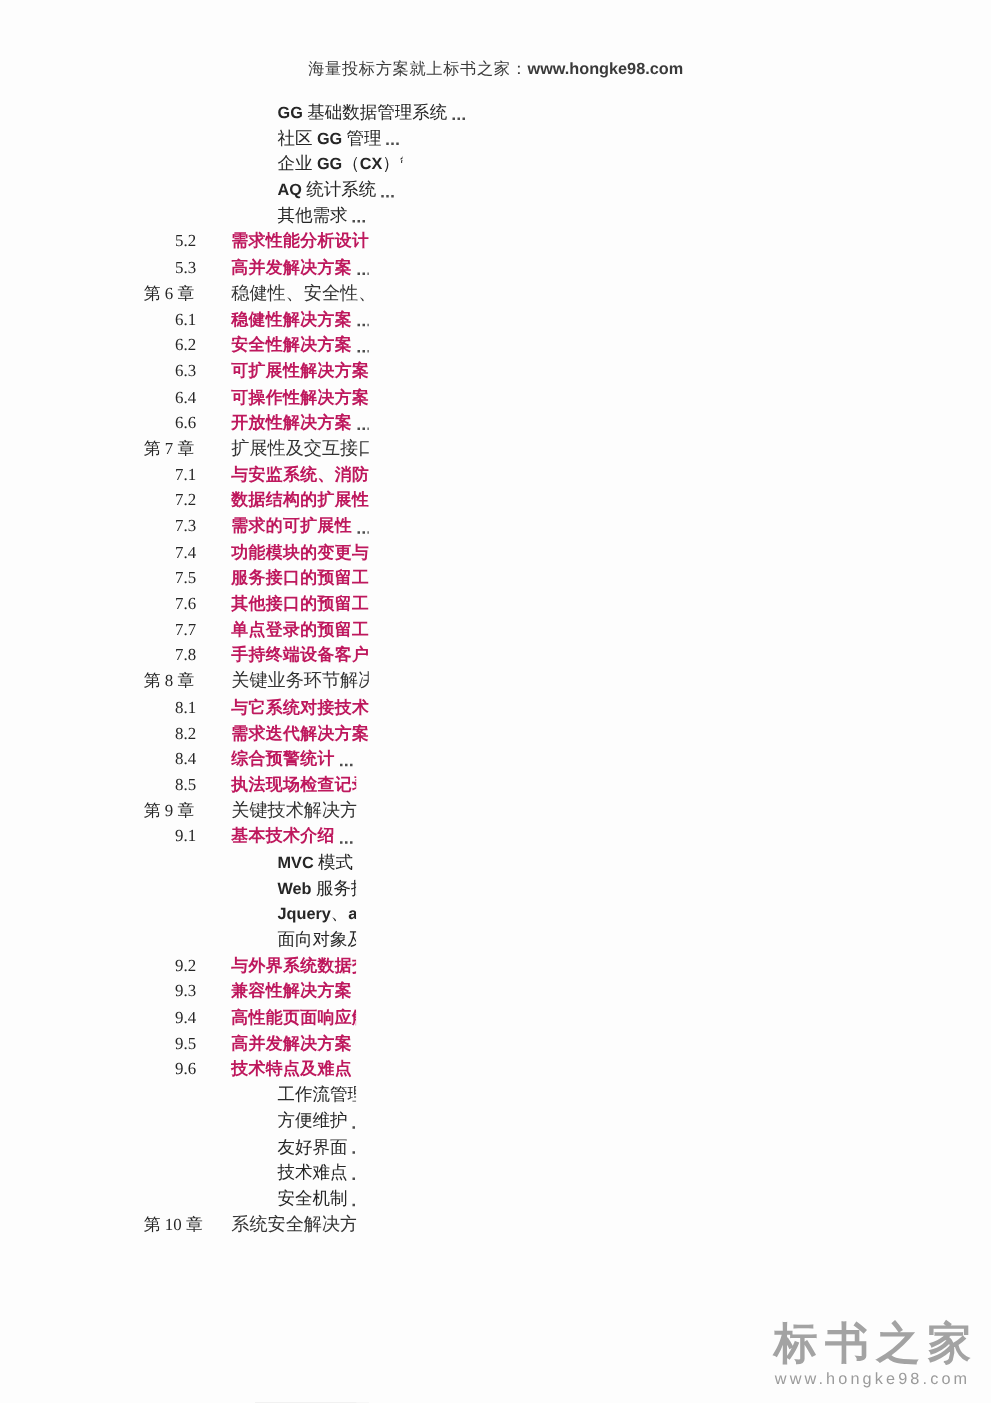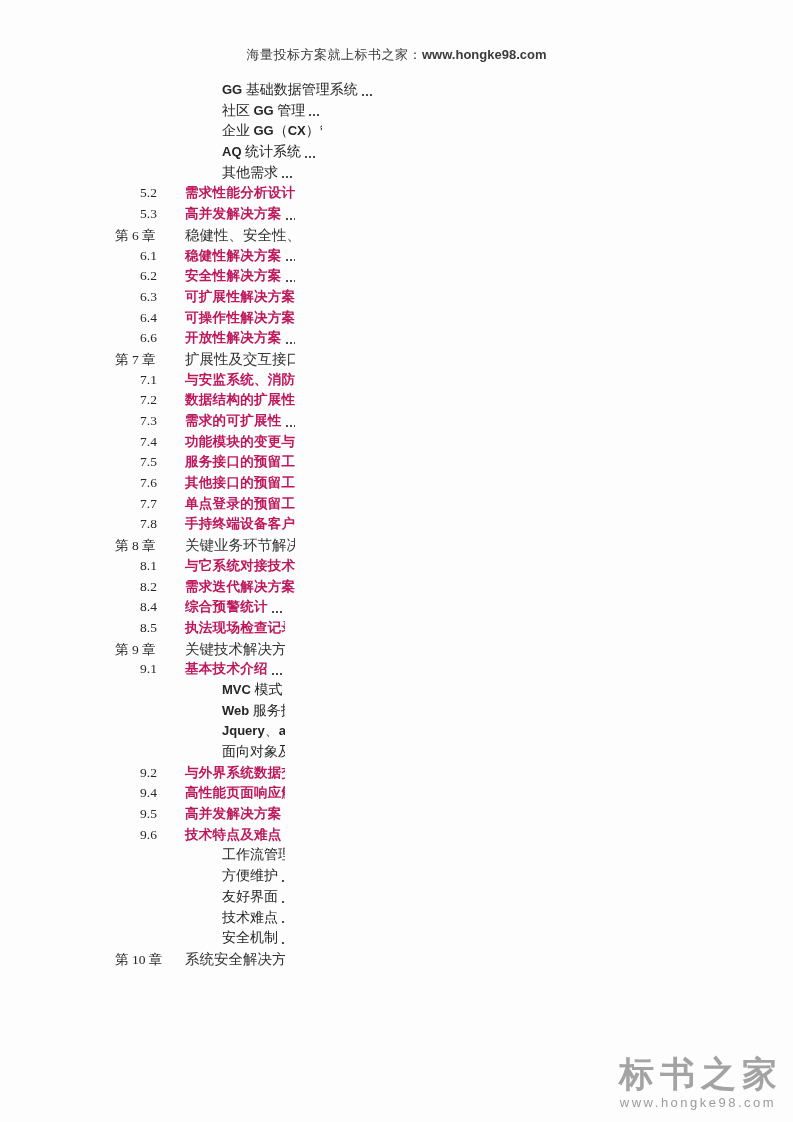--- a/index.html
+++ b/index.html
@@ -283,20 +283,26 @@
         <span class="leader"></span>
         <span class="page">26</span>
       </div>
       <div class="toc-row lvl-section">
         <span class="num">9.2</span>
         <span class="title">与外界系统数据交互</span>
         <span class="leader"></span>
         <span class="page">26</span>
       </div>
       <div class="toc-row lvl-section">
+        <span class="num">9.3</span>
+        <span class="title">兼容性解决方案</span>
+        <span class="leader"></span>
+        <span class="page">26</span>
+      </div>
+      <div class="toc-row lvl-section">
         <span class="num">9.4</span>
         <span class="title">高性能页面响应解决方案</span>
         <span class="leader"></span>
         <span class="page">27</span>
       </div>
       <div class="toc-row lvl-section">
         <span class="num">9.5</span>
         <span class="title">高并发解决方案</span>
         <span class="leader"></span>
         <span class="page">27</span>

